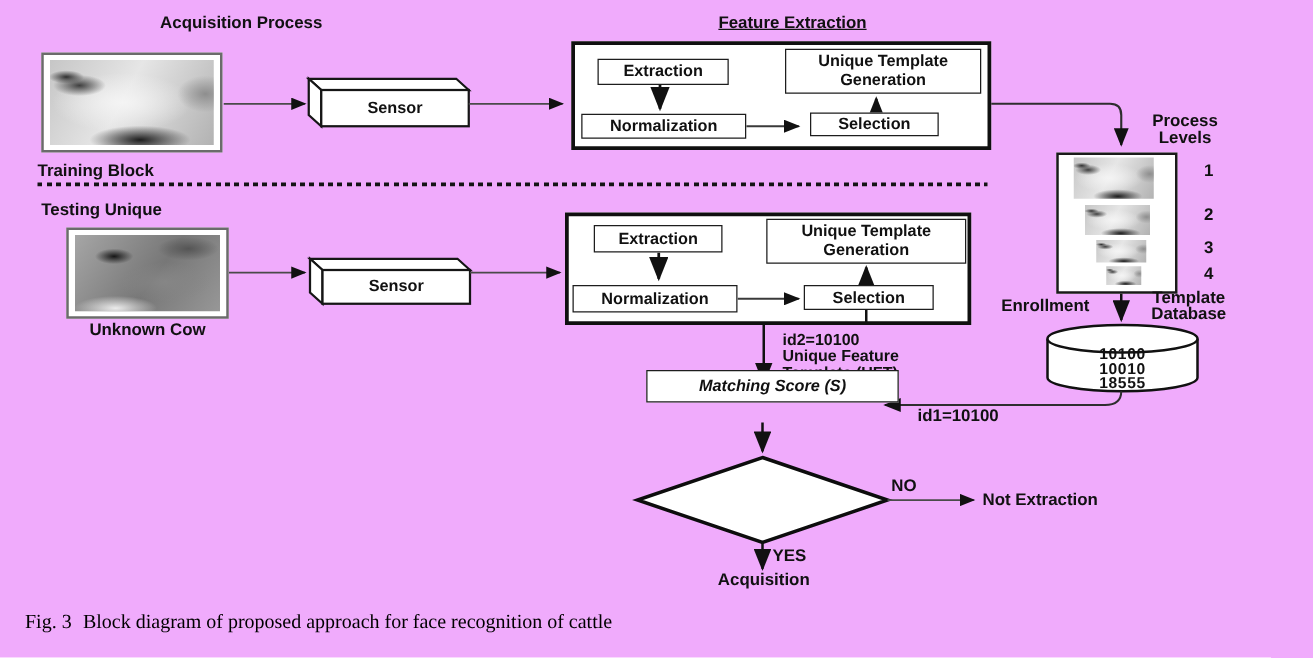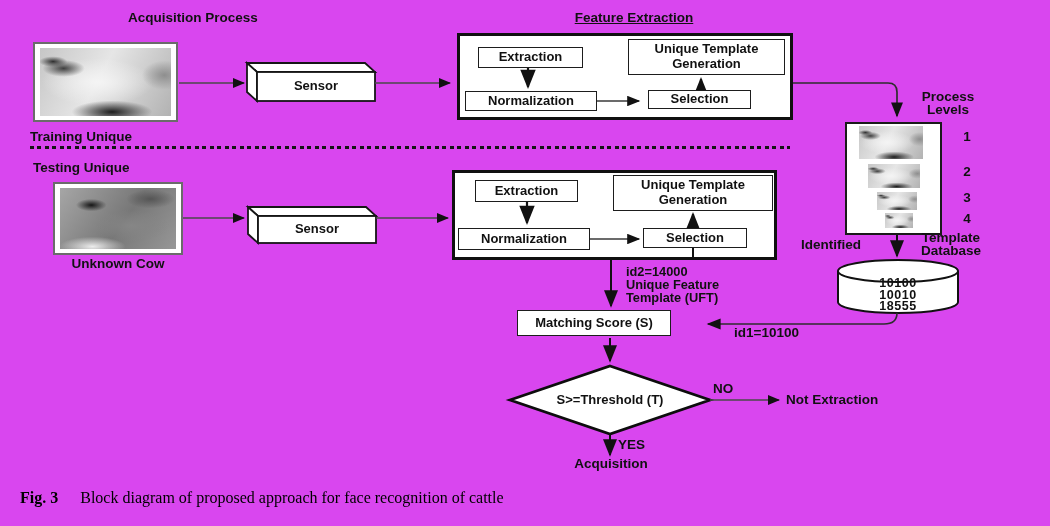--- a/index.html
+++ b/index.html
@@ -1,17 +1,17 @@
 <!DOCTYPE html>
 <html><head>
 <meta charset="utf-8">
 <style>
   html,body{margin:0;padding:0;background:#fff;}
   .stage{
-    position:relative;width:1050px;height:526px;background:#d946ef;overflow:hidden;
+    position:relative;width:1050px;height:526px;background:#f0abfc;overflow:hidden;
     font-family:"Liberation Sans",sans-serif;color:#111;
   }
   .stage *{box-sizing:border-box;}
   .underlay{position:absolute;left:0;top:0;z-index:2;pointer-events:none;}
   .group{position:absolute;border:3px solid #101010;background:#fff;z-index:1;}
   .pyrbox{position:absolute;border:2.5px solid #1a1a1a;background:#fff;z-index:1;}
   .node{
     position:absolute;border:1.8px solid #1d1d1d;background:#fff;z-index:3;
     display:flex;align-items:center;justify-content:center;text-align:center;
     font-weight:bold;font-size:13px;line-height:1.12;white-space:nowrap;
@@ -45,21 +45,21 @@
   }
   .dbtext{
     position:absolute;z-index:3;font-weight:bold;font-size:12.5px;line-height:11.5px;
     letter-spacing:0.5px;text-align:center;
   }
   .uft-note{position:absolute;z-index:3;font-weight:bold;font-size:12.8px;line-height:13.2px;white-space:nowrap;}
   .caption{
     position:absolute;z-index:3;left:20px;top:489px;
     font-family:"Liberation Serif",serif;font-size:16px;color:#000;white-space:nowrap;
   }
-  .caption .tag{font-weight:bold;margin-right:22px;}
+  .caption .tag{font-weight:normal;margin-right:9px;}
 </style>
 </head>
 <body>
 
 <div class="stage">
 
   <div class="group" style="left:457px;top:33px;width:336px;height:87px;"></div>
   <div class="group" style="left:452px;top:170px;width:325px;height:90px;"></div>
   <div class="pyrbox" style="left:845px;top:122px;width:97px;height:113px;"></div>
 
@@ -134,21 +134,21 @@
   <div class="node" style="left:478px;top:47px;width:105px;height:21px;">Extraction</div>
   <div class="node" style="left:465px;top:91px;width:132px;height:20px;">Normalization</div>
   <div class="node" style="left:648px;top:90px;width:103px;height:19px;">Selection</div>
   <div class="node twoline" style="left:628px;top:39px;width:157px;height:36px;">
     <div>
       <span style="display:block">Unique Template</span>
       <span style="display:block">Generation</span>
     </div>
   </div>
 
-  <div class="lbl" style="left:30px;top:130px;">Training Unique</div>
+  <div class="lbl" style="left:30px;top:130px;">Training Block</div>
   <div class="dashline" style="left:30px;top:146px;width:760px;"></div>
   <div class="lbl" style="left:33px;top:161px;">Testing Unique</div>
 
   <div class="photo" style="left:53px;top:182px;width:130px;height:73px;">
     <div class="img cow-b"></div>
   </div>
   <div class="lbl center" style="left:48px;top:257px;width:140px;">Unknown Cow</div>
 
   <div class="node" style="left:475px;top:180px;width:103px;height:22px;">Extraction</div>
   <div class="node" style="left:458px;top:228px;width:132px;height:22px;">Normalization</div>
@@ -166,41 +166,40 @@
   </div>
   <div class="thumb cow-a" style="left:859px;top:126px;width:64px;height:33px;"></div>
   <div class="thumb cow-a" style="left:868px;top:164px;width:52px;height:24px;"></div>
   <div class="thumb cow-a" style="left:877px;top:192px;width:40px;height:18px;"></div>
   <div class="thumb cow-a" style="left:885px;top:213px;width:28px;height:15px;"></div>
   <div class="lbl center" style="left:958px;top:130px;width:18px;">1</div>
   <div class="lbl center" style="left:958px;top:165px;width:18px;">2</div>
   <div class="lbl center" style="left:958px;top:191px;width:18px;">3</div>
   <div class="lbl center" style="left:958px;top:212px;width:18px;">4</div>
 
-  <div class="lbl" style="left:801px;top:238px;">Identified</div>
+  <div class="lbl" style="left:801px;top:238px;">Enrollment</div>
   <div class="lbl center" style="left:904px;top:231px;width:94px;line-height:13px;">
     <span style="display:block">Template</span>
     <span style="display:block">Database</span>
   </div>
   <div class="dbtext" style="left:858px;top:278px;width:80px;">
     <span style="display:block">10100</span>
     <span style="display:block">10010</span>
     <span style="display:block">18555</span>
   </div>
 
   <div class="uft-note" style="left:626px;top:265px;">
-    <span style="display:block">id2=14000</span>
+    <span style="display:block">id2=10100</span>
     <span style="display:block">Unique Feature</span>
     <span style="display:block">Template (UFT)</span>
   </div>
 
-  <div class="node" style="left:517px;top:310px;width:154px;height:26px;">Matching Score (S)</div>
+  <div class="node" style="left:517px;top:296px;width:202px;height:26px;font-style:italic;">Matching Score (S)</div>
   <div class="lbl" style="left:734px;top:326px;">id1=10100</div>
 
-  <div class="lbl center" style="left:518px;top:393px;width:184px;font-size:13px;">S&gt;=Threshold (T)</div>
   <div class="lbl" style="left:713px;top:382px;">NO</div>
   <div class="lbl" style="left:786px;top:393px;">Not Extraction</div>
   <div class="lbl" style="left:618px;top:438px;">YES</div>
   <div class="lbl center" style="left:566px;top:457px;width:90px;">Acquisition</div>
 
   <div class="caption">
     <span class="tag">Fig. 3</span><span>Block diagram of proposed approach for face recognition of cattle</span>
   </div>
 
 </div>

